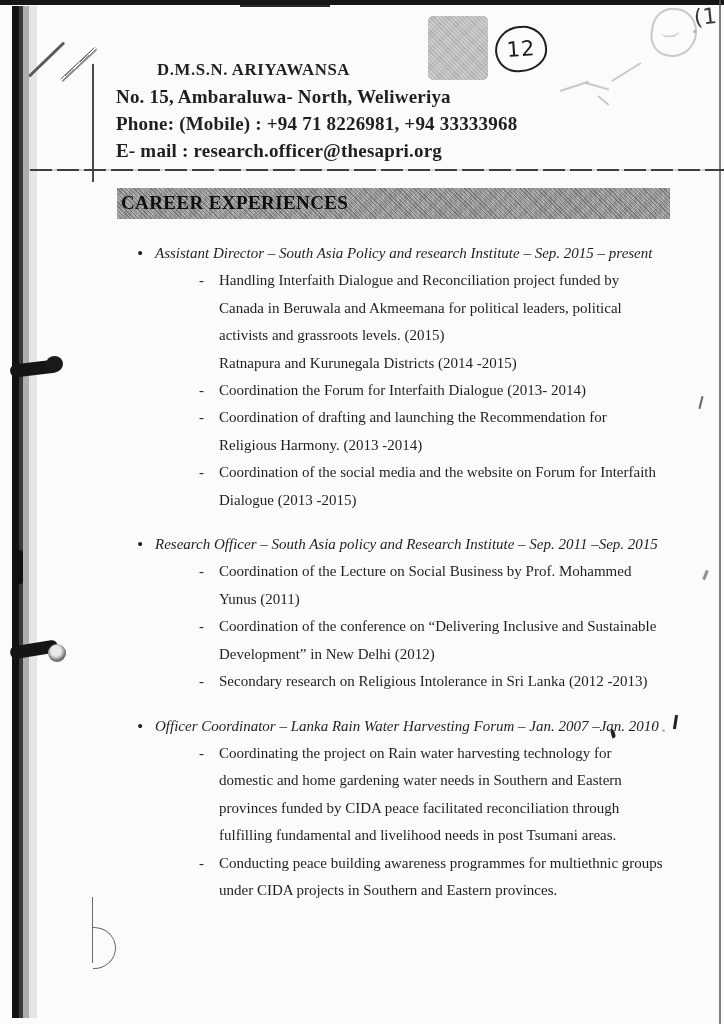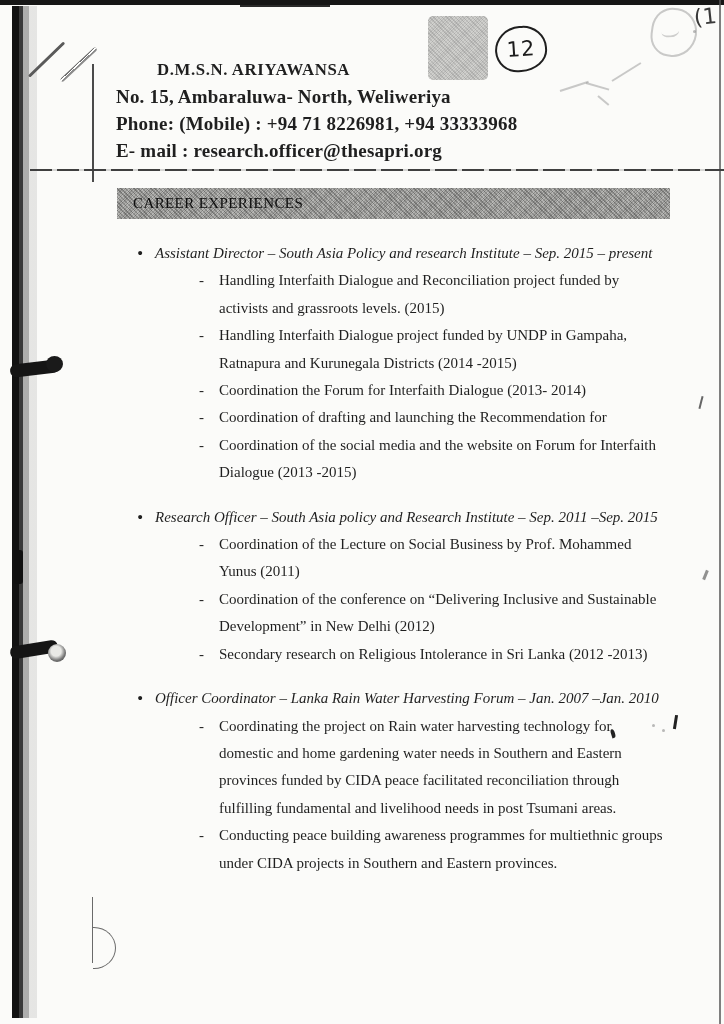--- a/index.html
+++ b/index.html
@@ -63,22 +63,22 @@
   .dot1{left:652px;top:724px;} .dot2{left:662px;top:729px;} .dot3{left:693px;top:30px;}
   
   .header-block{position:absolute;left:116px;top:56px;font-weight:bold;}
   .header-block .hline{line-height:27px;font-size:19px;letter-spacing:.2px;}
   .header-block .name{font-size:16.8px;letter-spacing:.6px;margin-left:41px;}
   .section-bar{position:absolute;left:117px;top:188px;width:553px;height:31px;
     background-color:#aeaeab;
     background-image:repeating-linear-gradient(45deg,rgba(20,20,20,.28) 0 1px,transparent 1px 3px),
                      repeating-linear-gradient(-45deg,rgba(40,40,40,.22) 0 1px,transparent 1px 2px),
                      repeating-linear-gradient(90deg,rgba(255,255,255,.14) 0 2px,transparent 2px 5px);}
-  .section-bar span{display:block;padding-left:16px;line-height:30px;font-weight:normal;
-    font-size:15px;letter-spacing:.4px;color:#0e0e0e;}
+  .section-bar span{display:block;padding-left:4px;line-height:30px;font-weight:bold;
+    font-size:19px;letter-spacing:.4px;color:#0e0e0e;}
   .entries{position:absolute;left:137px;top:240px;width:578px;font-size:15px;}
   .entry{margin-bottom:17px;}
   .role{position:relative;padding-left:18px;line-height:27.4px;white-space:nowrap;font-style:italic;}
   .role::before{content:"\2022";position:absolute;left:0;top:0;font-size:17px;}
   .sub{margin-left:62px;}
   .line{position:relative;padding-left:20px;line-height:27.4px;white-space:nowrap;}
   .line.first::before{content:"-";position:absolute;left:0;top:0;}
 </style>
 </head>
 <body>
@@ -129,25 +129,26 @@
   <div class="section-bar">
     <span>CAREER EXPERIENCES</span>
   </div>
 
   <div class="entries">
 
     <div class="entry">
       <div class="role">Assistant Director – South Asia Policy and research Institute – Sep. 2015 – present</div>
       <div class="sub">
         <div class="line first">Handling Interfaith Dialogue and Reconciliation project funded by</div>
+        <div class="line">Canada in Beruwala and Akmeemana for political leaders, political</div>
         <div class="line">activists and grassroots levels. (2015)</div>
-        <div class="line first">Handling Interfaith Dialogue project funded by UNDP in Gampaha,</div>
         <div class="line">Ratnapura and Kurunegala Districts (2014 -2015)</div>
         <div class="line first">Coordination the Forum for Interfaith Dialogue (2013- 2014)</div>
         <div class="line first">Coordination of drafting and launching the Recommendation for</div>
+        <div class="line">Religious Harmony. (2013 -2014)</div>
         <div class="line first">Coordination of the social media and the website on Forum for Interfaith</div>
         <div class="line">Dialogue (2013 -2015)</div>
       </div>
     </div>
 
     <div class="entry">
       <div class="role">Research Officer – South Asia policy and Research Institute – Sep. 2011 –Sep. 2015</div>
       <div class="sub">
         <div class="line first">Coordination of the Lecture on Social Business by Prof. Mohammed</div>
         <div class="line">Yunus (2011)</div>

